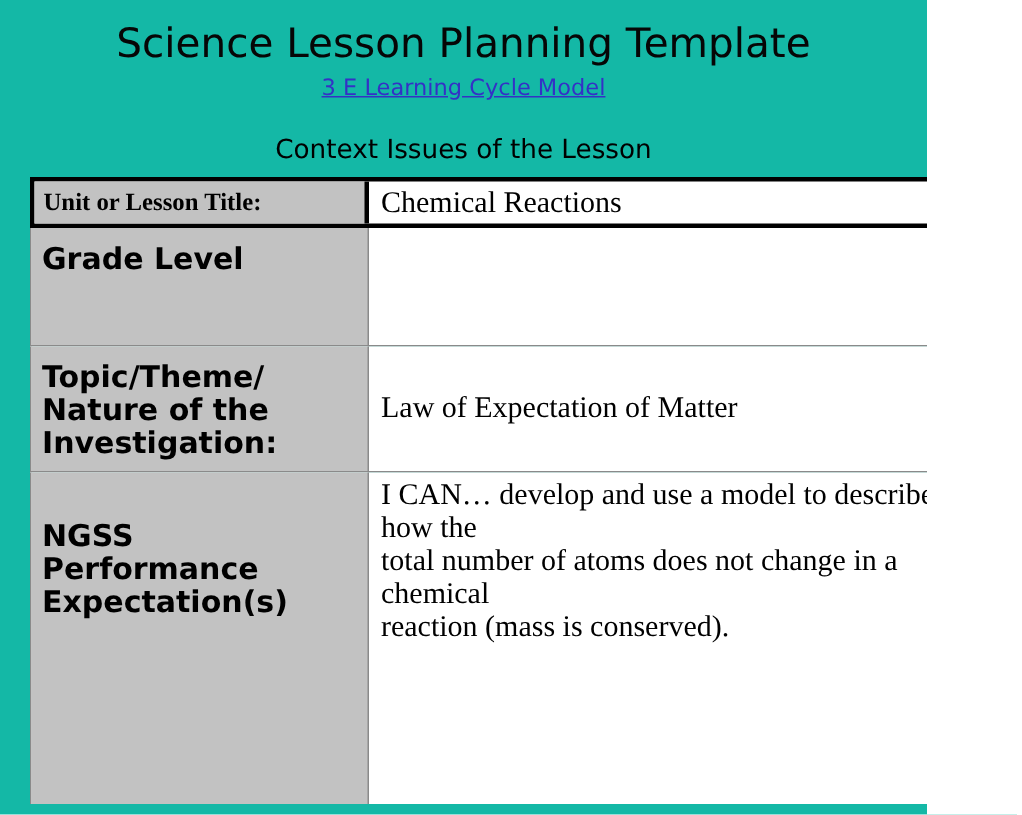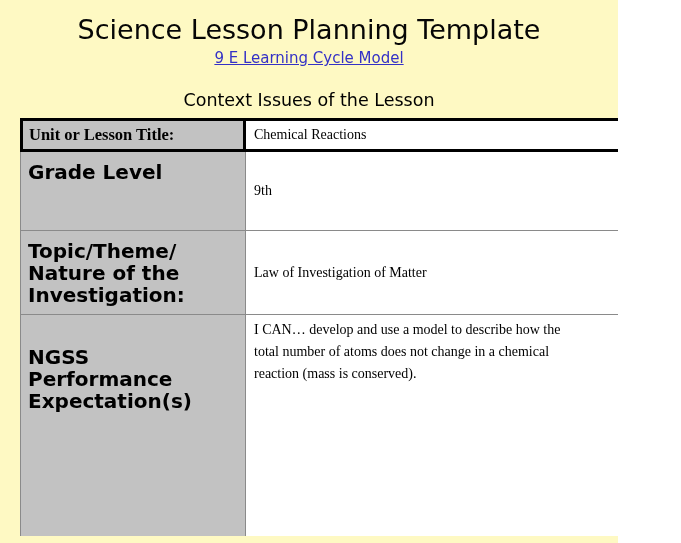--- a/index.html
+++ b/index.html
@@ -8,21 +8,21 @@
     --label-bg:#c2c2c2;
     --border-thick:#000000;
     --border-thin:#8a8a8a;
     --text:#000000;
   }
   *{margin:0;padding:0;box-sizing:border-box;}
   html,body{background:#fff;}
   .page{
     position:relative;
     width:618px;height:543px;
-    background:#fef9c3;
+    background:#14b8a6;
     overflow:hidden;
     font-family:"DejaVu Sans","Liberation Sans",sans-serif;
     color:var(--text);
   }
   .page-title{
     text-align:center;
     font-size:27px;
     font-weight:normal;
     line-height:33px;
     margin-top:13px;
@@ -65,21 +65,21 @@
     padding:9px 6px 0 7px;
     font-weight:bold;
     font-size:20px;
     line-height:22px;
     white-space:pre-line;
   }
   .cell-value{
     flex:1;
     padding-left:8px;
     font-family:"Liberation Serif","DejaVu Serif",serif;
-    font-size:14px;
+    font-size:20px;
     color:#000;
   }
   
   .trow-1{
     border:3px solid var(--border-thick);
     height:34px;
   }
   .trow-1 .cell-label{
     width:223px;
     border-right:3px solid var(--border-thick);
@@ -116,42 +116,41 @@
   }
 </style>
 </head>
 <body>
 
 <div class="page">
 
   <h1 class="page-title">Science Lesson Planning Template</h1>
 
   <div class="subtitle">
-    <a>9 E Learning Cycle Model</a>
+    <a>3 E Learning Cycle Model</a>
   </div>
 
   <h2 class="section-heading">Context Issues of the Lesson</h2>
 
   <div class="context-table">
 
     <div class="trow trow-1">
       <div class="cell-label">Unit or Lesson Title:</div>
       <div class="cell-value">Chemical Reactions</div>
     </div>
 
     <div class="trow trow-2">
       <div class="cell-label">Grade Level</div>
-      <div class="cell-value">9th</div>
     </div>
 
     <div class="trow trow-3">
       <div class="cell-label">Topic/Theme/
 Nature of the
 Investigation:</div>
-      <div class="cell-value">Law of Investigation of Matter</div>
+      <div class="cell-value">Law of Expectation of Matter</div>
     </div>
 
     <div class="trow trow-4">
       <div class="cell-label">
         <span>NGSS Performance
 Expectation(s)</span>
       </div>
       <div class="cell-value">
         <p>I CAN… develop and use a model to describe how the
 total number of atoms does not change in a chemical

